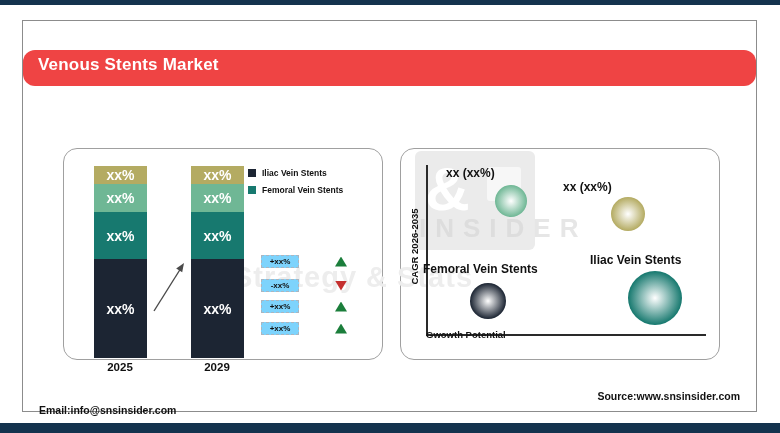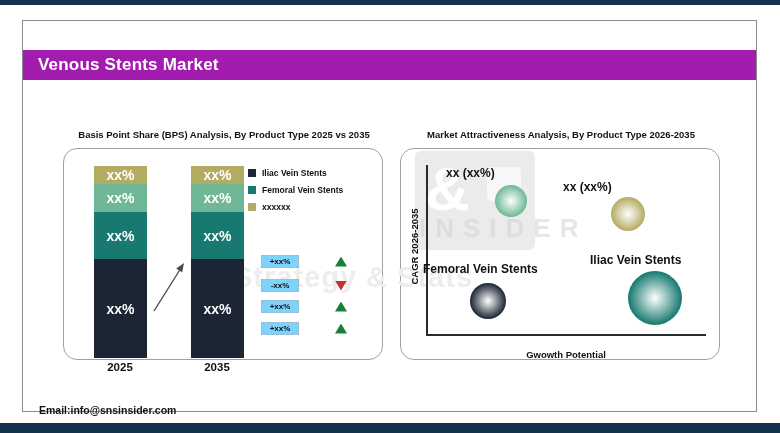--- a/index.html
+++ b/index.html
@@ -4,21 +4,21 @@
 <style>
   * { margin:0; padding:0; box-sizing:border-box; }
   html,body { width:780px; height:433px; }
   body { position:relative; background:#ffffff; font-family:"Liberation Sans", sans-serif; overflow:hidden; }
 
   .top-bar    { position:absolute; left:0; top:0; width:780px; height:5px; background:#14334e; }
   .bottom-bar { position:absolute; left:0; top:423px; width:780px; height:10px; background:#14334e; }
 
   .frame { position:absolute; left:22px; top:20px; width:735px; height:392px; background:#fff; border:1px solid #8c8c8c; }
 
-  .banner { position:absolute; left:0; top:29px; width:733px; height:30px; background:#a21caf; z-index:2; }
+  .banner { position:absolute; left:0; top:29px; width:733px; height:36px; background:#ef4444; z-index:2;border-radius:12px; }
   .banner .t { color:#ffffff; font-size:17px; font-weight:700; line-height:30px; padding-left:15px; letter-spacing:.2px; }
 
   .subtitle { position:absolute; left:15px; top:74px; font-size:11px; font-weight:700; color:#111; z-index:2; }
 
   .chart-title { position:absolute; top:108px; width:322px; text-align:center; font-size:9.5px; font-weight:700; color:#111; z-index:2; }
   .ct-left  { left:40px; }
   .ct-right { left:377px; }
 
   .panel { position:absolute; top:127px; width:320px; height:212px; border:1px solid #a0a0a0; border-radius:14px; background:#fff; }
   .panel-left  { left:40px; }
@@ -55,21 +55,21 @@
   .chg-0 { top:106px; } .chg-1 { top:130px;text-align:center; } .chg-2 { top:151px; } .chg-3 { top:173px; }
   .chg-box { width:38px; height:13px; border:1px dashed #a9b6c2; display:flex; align-items:center; justify-content:center; font-size:8px; font-weight:700; color:#111; background:#7dd3fc; }
   .tri { width:12px; height:10px; margin-left:36px; }
   .tri.up   { clip-path:polygon(50% 0, 100% 100%, 0 100%); }
   .tri.down { clip-path:polygon(0 0, 100% 0, 50% 100%); }
 
   
   .y-axis { position:absolute; left:25px; top:16px; width:2px; height:170px; background:#2a2a2a; }
   .x-axis { position:absolute; left:25px; top:185px; width:280px; height:2px; background:#2a2a2a; }
   .y-label { position:absolute; left:-42px; top:92px; width:110px; text-align:center; font-size:9.5px; font-weight:700; color:#111; transform:rotate(-90deg); }
-  .x-label { position:absolute; left:25px; top:200px; width:280px; text-align:center; font-size:9.5px; font-weight:700; color:#111; }
+  .x-label { position:absolute; left:25px; top:180px; width:280px; text-align:left; font-size:9.5px; font-weight:700; color:#111; }
 
   .bubble { position:absolute; border-radius:50%; }
   .bub-0 { left:94px;  top:36px;  width:32px; height:32px; }
   .bub-1 { left:210px; top:48px;  width:34px; height:34px; }
   .bub-2 { left:69px;  top:134px; width:36px; height:36px; }
   .bub-3 { left:227px; top:122px; width:54px; height:54px; }
   .bub-label { position:absolute; width:130px; text-align:left; font-size:12px; font-weight:700; color:#111; }
   .bl-0 { left:45px;  top:17px; }
   .bl-1 { left:162px; top:31px; }
   .bl-2 { left:22px;  top:113px; }
@@ -84,22 +84,20 @@
 
 <div class="top-bar"></div>
 
 <div class="frame">
 
   <div class="banner">
     <div class="t">Venous Stents Market</div>
   </div>
 
 
-  <div class="chart-title ct-left">Basis Point Share (BPS) Analysis, By Product Type 2025 vs 2035</div>
-  <div class="chart-title ct-right">Market Attractiveness Analysis, By Product Type 2026-2035</div>
 
   <div class="watermark wm-box">
     <div class="wm-amp">&amp;</div>
     <div class="wm-bars"></div>
   </div>
   <div class="watermark wm-insider">INSIDER</div>
   <div class="watermark wm-tagline">Strategy &amp; Stats</div>
 
   <div class="panel panel-left">
     <div class="panel-content">
@@ -141,24 +139,20 @@
 
       <div class="legend">
         <div class="lg-row">
           <span class="lg-swatch" style="background: rgb(28, 37, 51);"></span>
           <span class="lg-label">Iliac Vein Stents</span>
         </div>
         <div class="lg-row">
           <span class="lg-swatch" style="background: rgb(23, 121, 111);"></span>
           <span class="lg-label">Femoral Vein Stents</span>
         </div>
-        <div class="lg-row">
-          <span class="lg-swatch" style="background: rgb(180, 171, 98);"></span>
-          <span class="lg-label">xxxxxx</span>
-        </div>
       </div>
 
       <div class="chg-row chg-0">
         <div class="chg-box">+xx%</div>
         <div class="tri up" style="background: rgb(27, 126, 59);"></div>
       </div>
       <div class="chg-row chg-1">
         <div class="chg-box">-xx%</div>
         <div class="tri down" style="background: rgb(197, 48, 47);"></div>
       </div>
@@ -168,21 +162,21 @@
       </div>
       <div class="chg-row chg-3">
         <div class="chg-box">+xx%</div>
         <div class="tri up" style="background: rgb(27, 126, 59);"></div>
       </div>
 
     </div>
   </div>
 
   <div class="cat-label cat-2025">2025</div>
-  <div class="cat-label cat-2035">2035</div>
+  <div class="cat-label cat-2035">2029</div>
 
   <div class="panel panel-right">
     <div class="panel-content">
       <div class="y-axis"></div>
       <div class="x-axis"></div>
       <div class="y-label">CAGR 2026-2035</div>
       <div class="x-label">Gwowth Potential</div>
 
       <div class="bub-label bl-0">xx (xx%)</div>
       <div class="bubble bub-0" style="background: radial-gradient(circle, rgb(255, 255, 255) 0%, rgb(111, 183, 149) 70%);"></div>
@@ -192,16 +186,17 @@
 
       <div class="bub-label bl-2">Femoral Vein Stents</div>
       <div class="bubble bub-2" style="background: radial-gradient(circle, rgb(255, 255, 255) 0%, rgb(28, 37, 51) 70%);"></div>
 
       <div class="bub-label bl-3">Iliac Vein Stents</div>
       <div class="bubble bub-3" style="background: radial-gradient(circle, rgb(255, 255, 255) 0%, rgb(23, 121, 111) 70%);"></div>
     </div>
   </div>
 
   <div class="footer-email">Email:info@snsinsider.com</div>
+  <div class="footer-source">Source:www.snsinsider.com</div>
 
 </div>
 
 <div class="bottom-bar"></div>
 
 </body></html>

